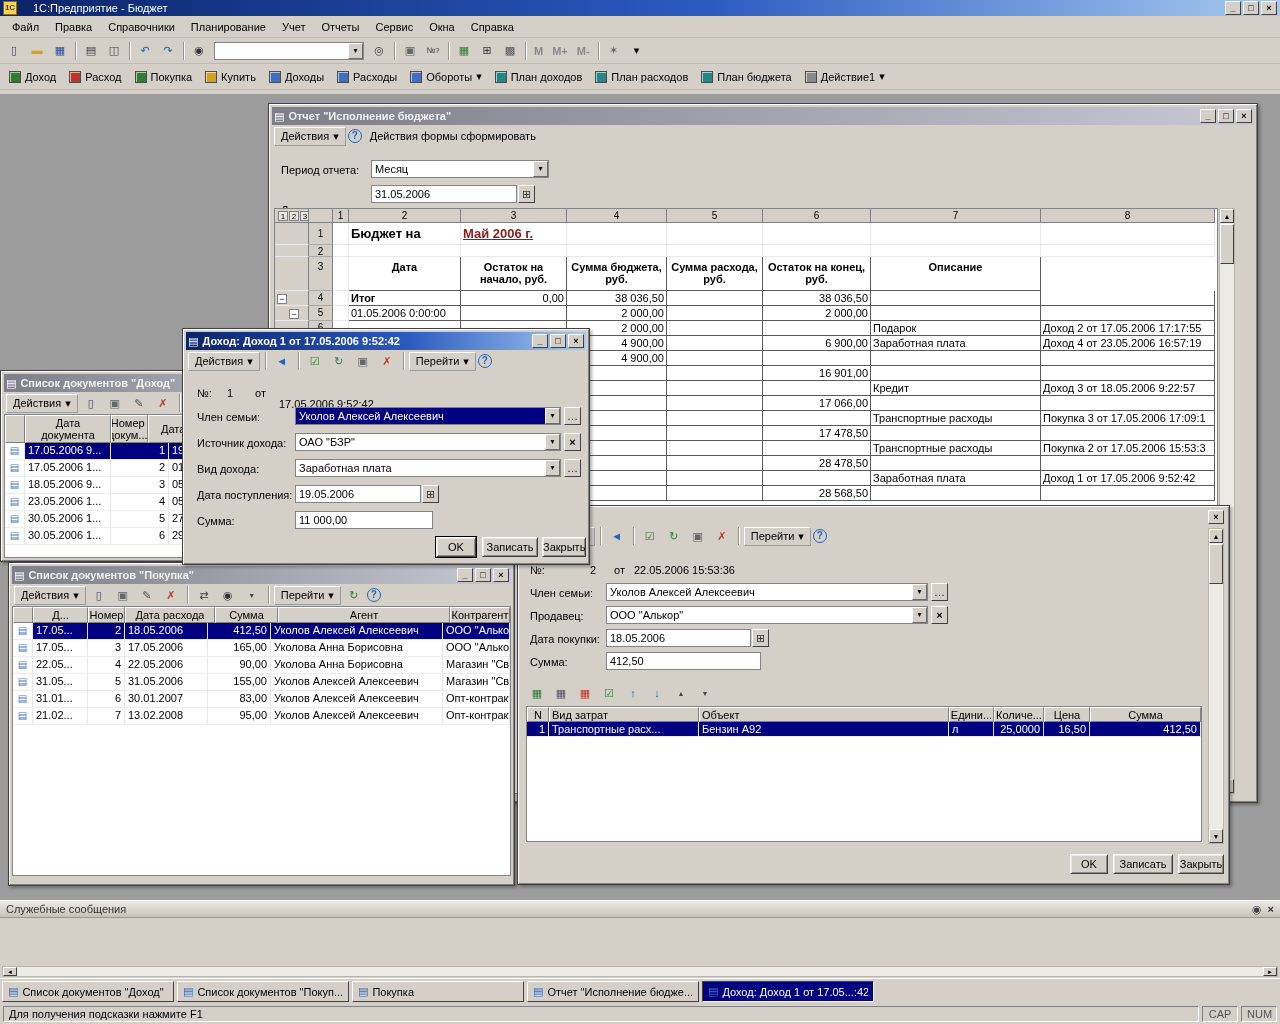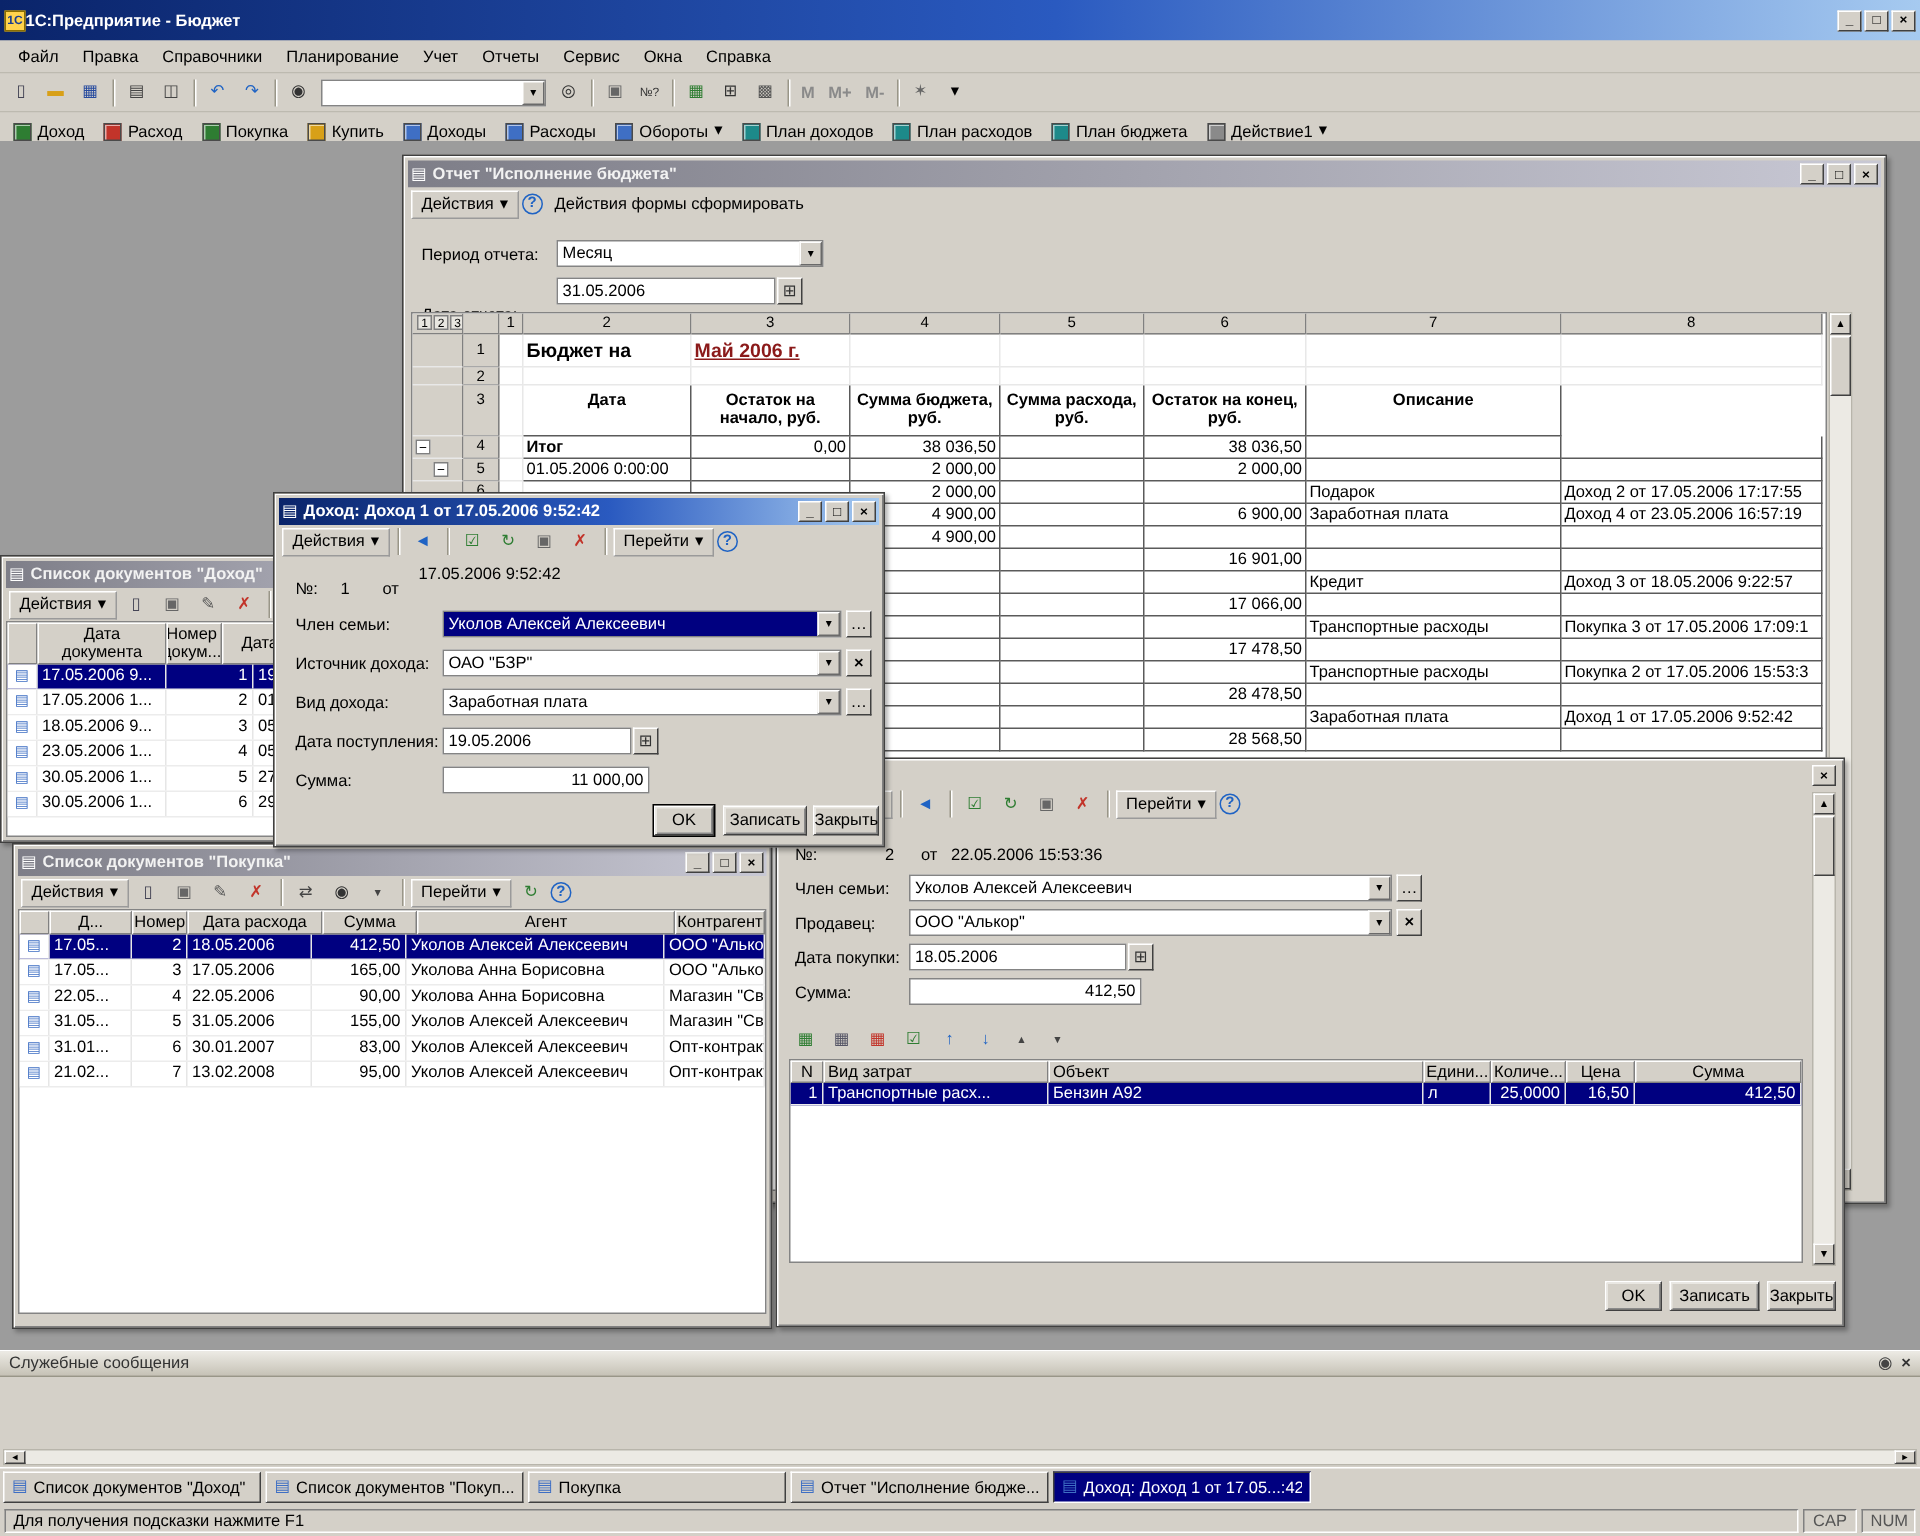--- a/index.html
+++ b/index.html
@@ -1,20 +1,20 @@
 <!DOCTYPE html>
 <html><head>
 <meta charset="utf-8">
 <style>
 *{box-sizing:border-box;margin:0;padding:0}
 body{width:1280px;height:1024px;font-family:"Liberation Sans","DejaVu Sans",sans-serif;font-size:11px;color:#000;background:#d4d0c8;overflow:hidden}
 #app{position:relative;width:1280px;height:1024px;background:#d4d0c8;overflow:hidden}
 
 
-.main-titlebar{height:27px;display:flex;align-items:center;gap:0;padding:0 3px;background:linear-gradient(90deg,#0a246a,#2a5ac0 55%,#a6caf0);color:#fff;font-weight:bold}
+.main-titlebar{height:16px;display:flex;align-items:center;gap:16px;padding:0 3px;background:linear-gradient(90deg,#0a246a,#2a5ac0 55%,#a6caf0);color:#fff;font-weight:normal}
 .menubar{height:22px;display:flex;align-items:center;padding:0 4px;background:#d4d0c8;border-bottom:1px solid #bdbab0}
 .menu-item{padding:3px 8px;cursor:default}
 .toolbar{height:26px;display:flex;align-items:center;padding:0 3px;gap:1px;background:#d4d0c8;border-bottom:1px solid #bdbab0}
 .sep{width:1px;height:18px;background:#999688;box-shadow:1px 0 0 #fff;margin:0 3px;flex:none}
 .ti{width:22px;height:20px;display:inline-flex;align-items:center;justify-content:center;flex:none}
 .ic{display:inline-flex;align-items:center;justify-content:center;line-height:1;font-style:normal}
 .tcombo{width:150px;height:18px;background:#fff;border:1px solid #848484;display:flex;align-items:center;margin:0 3px}
 .tcombo .fill{flex:1}
 .ddb{width:15px;height:100%;background:#d4d0c8;border:1px solid;border-color:#fff #6a6a6a #6a6a6a #fff;display:inline-flex;align-items:center;justify-content:center;font-size:8px;flex:none}
 .memtxt{color:#8a8a8a;font-weight:bold;padding:0 4px}
@@ -34,21 +34,21 @@
 .tbtns{margin-left:auto;display:flex;gap:2px}
 .cbtn{width:16px;height:14px;background:#d4d0c8;border:1px solid;border-color:#fff #404040 #404040 #fff;display:inline-flex;align-items:center;justify-content:center;font-size:9px;font-weight:bold;color:#000}
 .cbtn .ic{color:#000;font-size:9px}
 .wtoolbar{height:22px;display:flex;align-items:center;gap:2px;padding:1px 2px;background:#d4d0c8}
 .abtn{display:inline-flex;align-items:center;gap:4px;padding:2px 6px;height:19px;border:1px solid;border-color:#fff #9a9a9a #9a9a9a #fff;background:#d4d0c8;flex:none}
 .help{width:14px;height:14px;border-radius:50%;border:1px solid #1f63c4;color:#1f63c4;font-weight:bold;font-size:10px;display:inline-flex;align-items:center;justify-content:center}
 
 
 .lbl{position:absolute;white-space:nowrap}
 .inp{position:absolute;height:18px;background:#fff;border:1px solid #848484;padding:2px 3px;white-space:nowrap;overflow:hidden}
-.inp.r{text-align:right}
+.inp.r{text-align:left}
 .combo{position:absolute;height:18px;display:flex;background:#fff;border:1px solid #848484}
 .combo .val{flex:1;padding:2px 3px;white-space:nowrap;overflow:hidden}
 .sqb{position:absolute;width:17px;height:18px;background:#d4d0c8;border:1px solid;border-color:#fff #404040 #404040 #fff;display:inline-flex;align-items:center;justify-content:center}
 .btn{position:absolute;height:20px;background:#d4d0c8;border:1px solid;border-color:#fff #404040 #404040 #fff;box-shadow:inset 1px 1px 0 #e9e7e2,inset -1px -1px 0 #8a8a8a;text-align:center;padding-top:3px}
 .btn.default{outline:1px solid #000}
 .hl{background:#000080;color:#fff}
 
 
 .lt{background:#fff;border:1px solid #848484;overflow:hidden;position:relative}
 .lth{display:flex;background:#d4d0c8}
@@ -1002,21 +1002,21 @@
         <span class="sep" data-name="separator"></span>
         <span class="abtn" data-name="goto-menu-button">
             <span>Перейти</span>
             <span class="ic" data-name="chevron-down-icon"></span>
           </span>
         <span class="ic help" data-name="help-icon">?</span>
       </div>
       <span class="lbl" style="left:14px;top:58px" data-name="doc-number-label">№:</span>
       <span class="lbl" style="left:44px;top:58px" data-name="doc-number-value">1</span>
       <span class="lbl" style="left:72px;top:58px" data-name="doc-from-label">от</span>
-      <span class="lbl" style="left:96px;top:48px" data-name="doc-datetime">17.05.2006 9:52:42</span>
+      <span class="lbl" style="left:96px;top:69px" data-name="doc-datetime">17.05.2006 9:52:42</span>
       <span class="lbl" style="left:14px;top:82px" data-name="member-label">Член семьи:</span>
       <div class="combo" style="left:112px;top:78px;width:266px" data-name="member-select">
         <span class="val hl">Уколов Алексей Алексеевич</span>
         <span class="ddb">
             <span class="ic" data-name="chevron-down-icon"></span>
           </span>
       </div>
       <span class="sqb" style="left:381px;top:78px" data-name="ellipsis-button">
           <span class="ic" data-name="ellipsis-icon"></span>
         </span>

